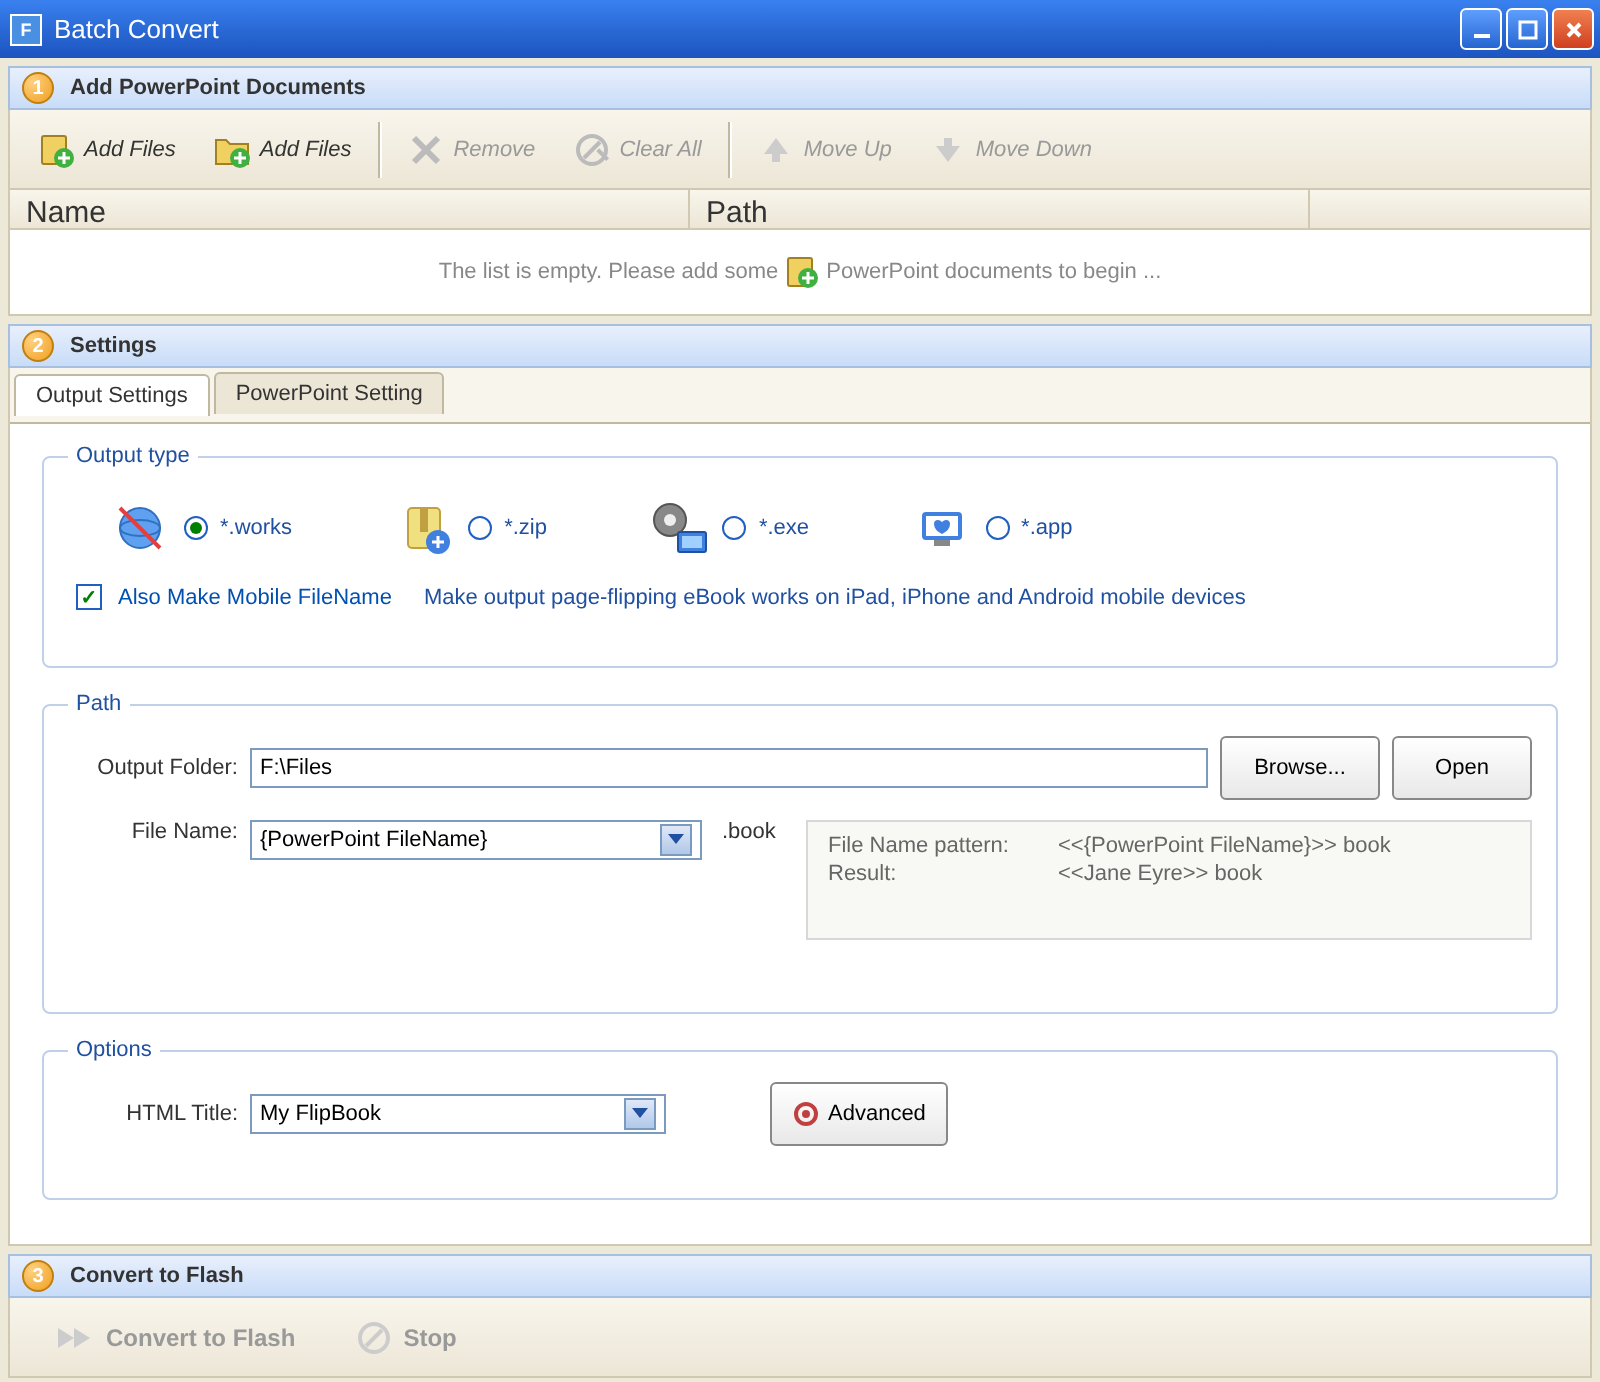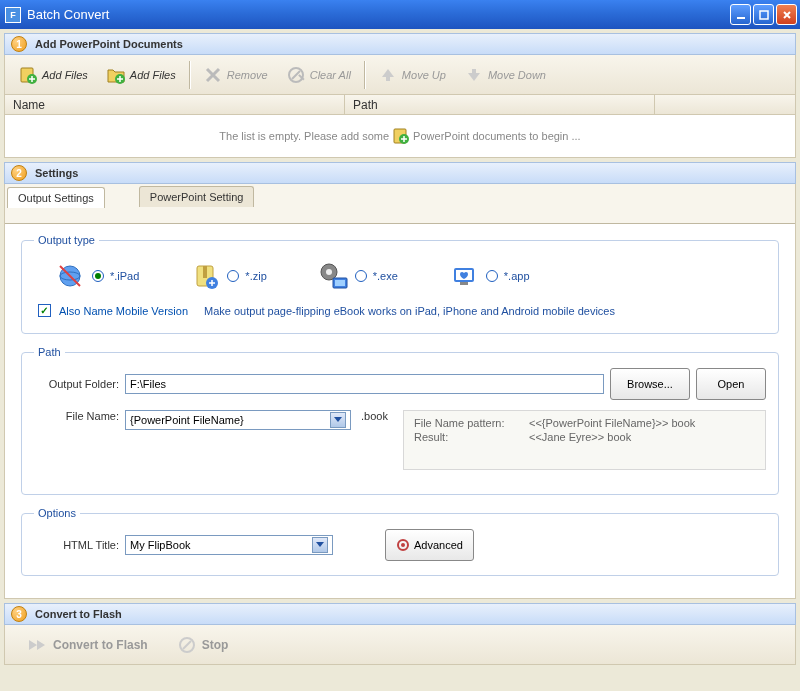--- a/index.html
+++ b/index.html
@@ -22,30 +22,30 @@
 
 .toolbar { height: 40px; background: linear-gradient(to bottom, #f8f5ec 0%, #ece6d6 100%); border: 1px solid #d0c8b0; border-top: none; display: flex; align-items: center; padding: 0 4px; font-style: italic; }
 .tb-group { display: flex; align-items: center; height: 32px; }
 .tb-sep { width: 1px; height: 28px; background: #c0b8a0; margin: 0 4px; box-shadow: 1px 0 0 #fff; }
 .tb-button { display: flex; align-items: center; padding: 4px 8px; height: 30px; cursor: pointer; border: 1px solid transparent; border-radius: 2px; }
 .tb-button.disabled { color: #999; cursor: default; }
 .tb-icon { width: 20px; height: 20px; margin-right: 4px; display: flex; align-items: center; justify-content: center; }
 
 .file-list { border: 1px solid #d0c8b0; border-top: none; background: #fff; }
 .list-header { height: 20px; background: linear-gradient(to bottom, #f8f5ec, #ece6d6); display: flex; border-bottom: 1px solid #d0c8b0; }
-.list-col { padding: 3px 8px; border-right: 1px solid #d0c8b0; font-size: 12px; }
+.list-col { padding: 3px 8px; border-right: 1px solid #d0c8b0; font-size: 15px; }
 .list-body { height: 42px; display: flex; align-items: center; justify-content: center; color: #888; }
 
 .settings-body { background: #fff; border: 1px solid #d0c8b0; border-top: none; padding: 0; }
-.tabs { display: flex; background: #f8f5ec; padding: 2px 2px 16px 2px; border-bottom: 1px solid #c0b8a0; gap: 32px; }
+.tabs { display: flex; background: #f8f5ec; padding: 2px 2px 4px 2px; border-bottom: 1px solid #c0b8a0; }
 .tab { padding: 4px 10px; border: 1px solid #c0b8a0; border-bottom: none; margin-right: 2px; background: #ece6d6; cursor: pointer; border-radius: 3px 3px 0 0; font-size: 11px; position: relative; }
 .tab.active { background: #fff; top: 1px; }
 .tab-content { padding: 10px 16px; background: #fff; }
 
-fieldset { border: 1px solid #c0d0e8; border-radius: 4px; padding: 10px 12px 14px; margin-bottom: 12px; }
+fieldset { border: 1px solid #c0d0e8; border-radius: 4px; padding: 10px 12px 26px; margin-bottom: 12px; }
 legend { color: #2050a0; padding: 0 4px; font-size: 11px; }
 
 .output-types { display: flex; gap: 50px; align-items: center; padding: 4px 20px 10px; }
 .output-type { display: flex; align-items: center; gap: 6px; }
 .ot-icon { width: 32px; height: 32px; display: flex; align-items: center; justify-content: center; }
 .radio-label { display: flex; align-items: center; gap: 4px; color: #2050a0; }
 
 .mobile-row { display: flex; align-items: center; gap: 8px; padding: 2px 4px; }
 .mobile-label { color: #0050b0; }
 .mobile-desc { color: #2050a0; }
@@ -204,21 +204,21 @@
         <div class="output-types">
           <div class="output-type">
             <span class="ot-icon">
               <svg width="32" height="32">
                   <circle cx="16" cy="16" r="10" fill="#60a0f0" stroke="#3070c0"></circle>
                   <ellipse cx="16" cy="16" rx="10" ry="4" fill="none" stroke="#3070c0"></ellipse>
                   <path d="M6 6 L26 26" stroke="#e04040" stroke-width="2"></path>
                 </svg>
             </span>
             <span class="radio checked"></span>
-            <span class="radio-label">*.iPad</span>
+            <span class="radio-label">*.works</span>
           </div>
           <div class="output-type">
             <span class="ot-icon">
               <svg width="32" height="32">
                   <rect x="8" y="6" width="16" height="20" rx="2" fill="#f0e080" stroke="#c0a040"></rect>
                   <rect x="14" y="6" width="4" height="12" fill="#c0a040"></rect>
                   <circle cx="23" cy="23" r="6" fill="#4080e0"></circle>
                   <path d="M20 23 h6 M23 20 v6" stroke="#fff" stroke-width="1.5"></path>
                 </svg>
             </span>
@@ -245,21 +245,21 @@
                   <path d="M14 12 q-2 0 -2 2 q0 3 4 5 q4 -2 4 -5 q0 -2 -2 -2 q-1 0 -2 1 q-1 -1 -2 -1" fill="#4080e0"></path>
                   <rect x="12" y="22" width="8" height="3" fill="#888"></rect>
                 </svg>
             </span>
             <span class="radio"></span>
             <span class="radio-label">*.app</span>
           </div>
         </div>
         <div class="mobile-row">
           <span class="checkbox">✓</span>
-          <span class="mobile-label">Also Name Mobile Version</span>
+          <span class="mobile-label">Also Make Mobile FileName</span>
           <span class="mobile-desc" style="margin-left:8px">Make output page-flipping eBook works on iPad, iPhone and Android mobile devices</span>
         </div>
       </fieldset>
 
       <fieldset>
         <legend>Path</legend>
         <div class="path-row">
           <span class="path-label">Output Folder:</span>
           <input type="text" style="flex: 1 1 0%;" value="F:\Files">
           <button class="btn" style="width:80px">Browse...</button>

